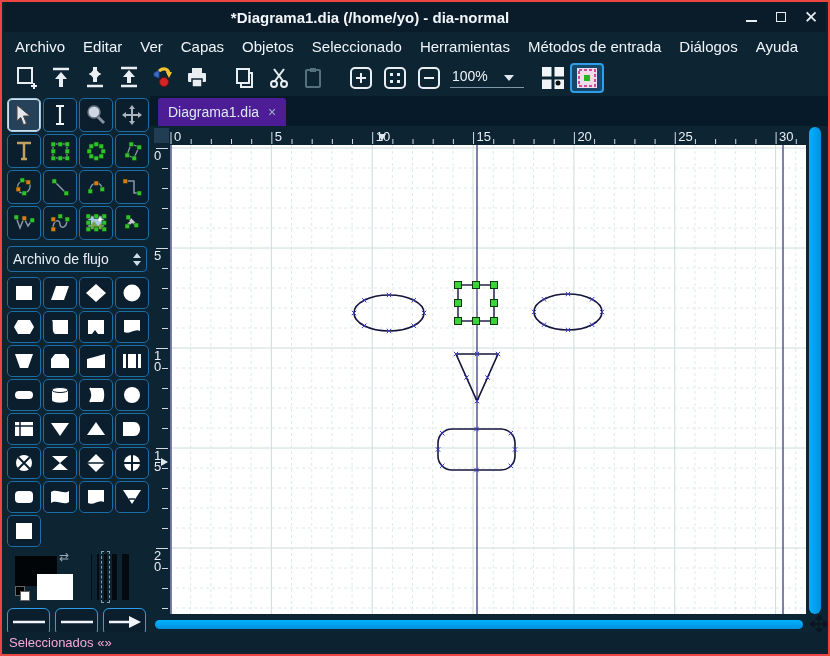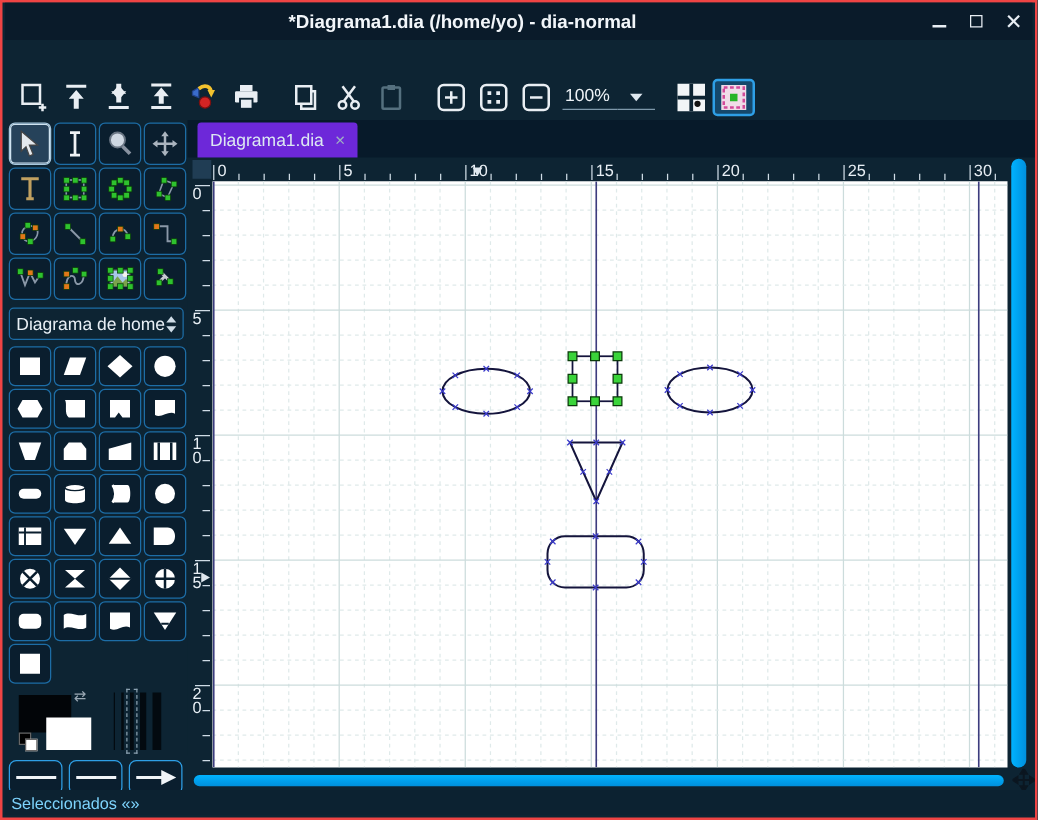--- a/index.html
+++ b/index.html
@@ -52,26 +52,26 @@
   #default-colors .w{position:absolute;left:5px;top:5px;width:10px;height:10px;background:#fff;border:1px solid #666;}
   #linewidths{position:absolute;left:84px;top:0px;width:52px;height:46px;display:flex;align-items:stretch;gap:5px;}
   .lw{background:#030a10;}
   .lw-sel{outline:1px dashed #8aa0b0;outline-offset:2px;}
 
   #style-buttons{position:absolute;left:3px;top:512px;display:flex;gap:5px;}
   .stylebtn{width:43px;height:28px;border:1px solid #2e9fe6;border-radius:6px;background:#0a1e2e;display:flex;align-items:center;justify-content:center;}
 
   
   #statusbar{position:absolute;left:2px;bottom:2px;right:2px;height:20px;display:flex;align-items:center;padding-left:5px;background:#0c2231;}
-  #status-text{color:#7dd3fc;font-size:13px;}
+  #status-text{color:#f9a8d4;font-size:13px;}
 
   
   #canvasarea{position:absolute;left:148px;top:94px;width:680px;height:542px;}
   #tabstrip{position:absolute;left:0;top:0;right:0;height:30px;background:#071a2a;}
-  #tab{position:absolute;left:8px;top:2px;height:28px;background:#6d28d9;border-radius:3px 3px 0 0;display:flex;align-items:center;padding:0 10px;gap:9px;}
+  #tab{position:absolute;left:8px;top:2px;height:28px;background:#4c1d95;border-radius:3px 3px 0 0;display:flex;align-items:center;padding:0 10px;gap:9px;}
   #tab-label{color:#dce8f2;font-size:14px;}
   #tab-close{color:#9fb2c2;font-size:14px;line-height:1;}
   #ruler-corner{position:absolute;left:4px;top:32px;width:15px;height:15px;background:#203d54;}
   #hruler{position:absolute;left:20px;top:30px;width:640px;height:19px;overflow:hidden;}
   #vruler{position:absolute;left:2px;top:49px;width:17px;height:469px;overflow:hidden;}
   #canvas{position:absolute;left:20px;top:49px;width:636px;height:469px;background:#ffffff;overflow:hidden;}
   #vscroll{position:absolute;left:659px;top:31px;width:12px;height:487px;background:linear-gradient(90deg,#00b2ff,#0090dd);border-radius:6px;}
   #hscroll{position:absolute;left:5px;top:524px;width:648px;height:9px;background:linear-gradient(180deg,#00b2ff,#0090dd);border-radius:5px;}
   #navcross{position:absolute;left:659px;top:517px;width:20px;height:22px;display:flex;align-items:center;justify-content:center;}
 </style>
@@ -86,20 +86,32 @@
         <div class="ctl-min"></div>
       </div>
     <div class="winctl">
         <div class="ctl-max"></div>
       </div>
     <div class="winctl ctl-close">
         <span>✕</span>
       </div>
   </div>
 
+  <div id="menubar">
+      <div class="menu-item">Archivo</div>
+      <div class="menu-item">Editar</div>
+      <div class="menu-item">Ver</div>
+      <div class="menu-item">Capas</div>
+      <div class="menu-item">Objetos</div>
+      <div class="menu-item">Seleccionado</div>
+      <div class="menu-item">Herramientas</div>
+      <div class="menu-item">Métodos de entrada</div>
+      <div class="menu-item">Diálogos</div>
+      <div class="menu-item">Ayuda</div>
+    </div>
 
   <div id="toolbar">
       <div class="tbtn">
         <svg width="26" height="26" viewBox="0 0 26 26">
           <rect x="4" y="3" width="14" height="15" fill="none" stroke="#e9eef3" stroke-width="2"></rect>
           <line x1="17" y1="21" x2="23" y2="21" stroke="#e9eef3" stroke-width="2"></line>
           <line x1="20" y1="18" x2="20" y2="24" stroke="#e9eef3" stroke-width="2"></line>
         </svg>
       </div>
       <div class="tbtn">
@@ -337,21 +349,21 @@
           <svg width="24" height="24" viewBox="0 0 24 24">
             <g></g>
             <path d="M8,6 L16,14 M12,10 L7,15" stroke="#c8ccd2" stroke-width="2.5" fill="none"></path>
             <rect x="6" y="4" width="4.5" height="4.5" fill="#2ec22e" stroke="#0a3a0a" stroke-width="0.6"></rect>
             <rect x="14" y="12" width="4.5" height="4.5" fill="#2ec22e" stroke="#0a3a0a" stroke-width="0.6"></rect>
             <rect x="5" y="13" width="4.5" height="4.5" fill="#2ec22e" stroke="#0a3a0a" stroke-width="0.6"></rect>
           </svg>
         </div>
       </div>
     <div id="sheet-select">
-      <span id="sheet-label">Diagrama de home</span>
+      <span id="sheet-label">Archivo de flujo</span>
       <span class="spin">
           <i class="up"></i>
           <i class="dn"></i>
         </span>
     </div>
     <div id="shapes-grid">
         <div class="shapebtn">
           <svg width="24" height="20" viewBox="0 0 24 20">
             <rect x="4" y="3" width="16" height="14" fill="#ffffff"></rect>
           </svg>

